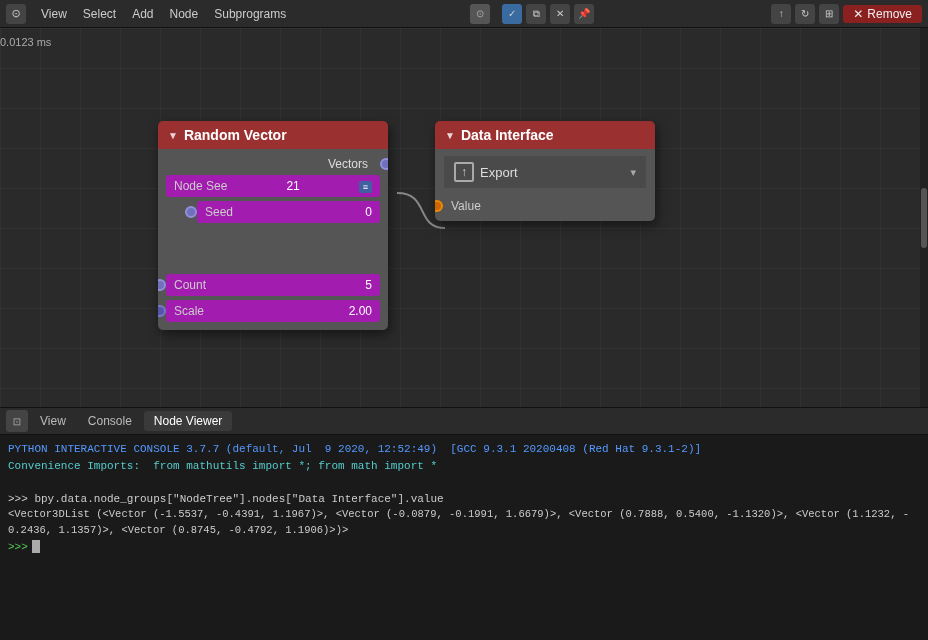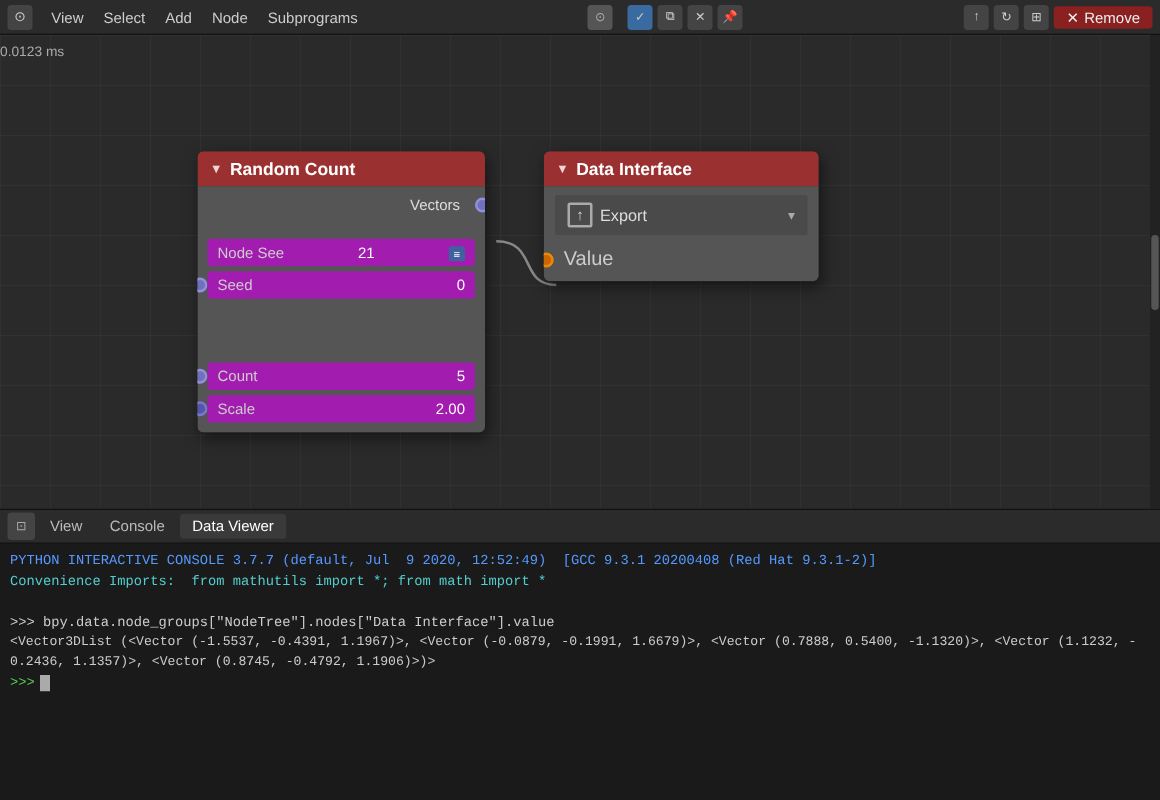--- a/index.html
+++ b/index.html
@@ -144,21 +144,21 @@
     
     .rv-node { left: 158px; top: 93px; width: 230px; }
     .rv-node .node-body { padding: 8px; }
 
     .socket-row {
       display: flex; align-items: center; justify-content: flex-end;
       position: relative;
     }
     .socket-row.vectors-row {
       padding-right: 4px;
-      margin-bottom: 16px;
+      margin-bottom: 0;
     }
     .socket-dot {
       position: absolute;
       right: -12px;
       width: 12px; height: 12px;
       border-radius: 50%;
       background: #888;
       border: 2px solid #aaa;
     }
     .socket-dot.purple { background: #7070bb; border-color: #9090dd; }
@@ -229,21 +229,21 @@
       position: relative;
     }
     .value-socket {
       position: absolute;
       left: -12px;
       width: 12px; height: 12px;
       border-radius: 50%;
       background: #cc6600;
       border: 2px solid #ee8800;
     }
-    .value-label { color: #ccc; font-size: 16px; }
+    .value-label { color: #ccc; font-size: 12px; }
 
     
     .connection-svg {
       position: absolute;
       top: 0; left: 0;
       width: 100%; height: 100%;
       pointer-events: none;
       overflow: visible;
     }
 
@@ -342,40 +342,40 @@
   <span class="timer-label">0.0123 ms</span>
 
   <svg class="connection-svg">
 
     <path d="M 397,165 C 430,165 415,200 445,200" stroke="#888" stroke-width="2" fill="none"></path>
   </svg>
 
   <div class="node-card rv-node">
     <div class="node-header">
       <span class="triangle">▼</span>
-      <span>Random Count</span>
+      <span>Random Vector</span>
     </div>
     <div class="node-body">
 
       <div class="socket-row vectors-row">
         <span class="socket-label">Vectors</span>
         <div class="socket-dot purple"></div>
       </div>
 
       <div class="field-row">
         <div class="field-box">
           <span class="field-label">Node See</span>
           <span class="field-value">21</span>
           <div class="field-icon">
             <span>≡</span>
           </div>
         </div>
       </div>
 
-      <div class="field-row" style="position:relative;">
+      <div class="field-row" style="position:relative;margin-left:31px;">
         <div class="left-socket" style="left:-12px;"></div>
         <div class="field-box">
           <span class="field-label">Seed</span>
           <span class="field-value">0</span>
         </div>
       </div>
 
       <div class="field-row" style="position:relative;margin-top:47px;">
         <div class="left-socket" style="left:-12px;"></div>
         <div class="field-box">
@@ -418,21 +418,21 @@
 
   <div class="scroll-handle">
     <div class="scroll-thumb"></div>
   </div>
 </div>
 
 <div class="bottom-tabs">
   <div class="tab-icon">⊡</div>
   <button class="tab-btn">View</button>
   <button class="tab-btn">Console</button>
-  <button class="tab-btn active">Data Viewer</button>
+  <button class="tab-btn active">Node Viewer</button>
 </div>
 
 <div class="console-area">
   <div class="console-line console-blue">PYTHON INTERACTIVE CONSOLE 3.7.7 (default, Jul  9 2020, 12:52:49)  [GCC 9.3.1 20200408 (Red Hat 9.3.1-2)]</div>
   <div class="console-line console-cyan">Convenience Imports:  from mathutils import *; from math import *</div>
   <div class="console-line" style="color:#888;">&nbsp;</div>
   <div class="console-line console-white">&gt;&gt;&gt; bpy.data.node_groups["NodeTree"].nodes["Data Interface"].value</div>
   <div class="console-line" style="color:#ccc; font-size:10.5px;">&lt;Vector3DList (&lt;Vector (-1.5537, -0.4391, 1.1967)&gt;, &lt;Vector (-0.0879, -0.1991, 1.6679)&gt;, &lt;Vector (0.7888, 0.5400, -1.1320)&gt;, &lt;Vector (1.1232, -0.2436, 1.1357)&gt;, &lt;Vector (0.8745, -0.4792, 1.1906)&gt;)&gt;</div>
   <div class="console-prompt">
     <span class="console-prompt-text">&gt;&gt;&gt;</span>

